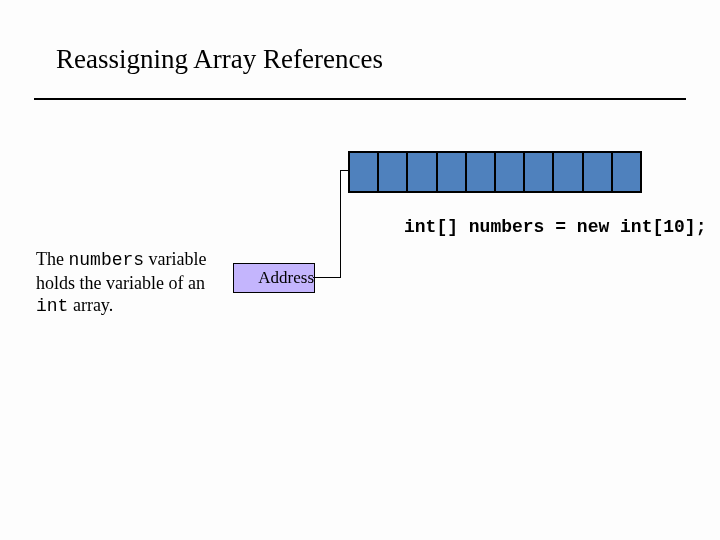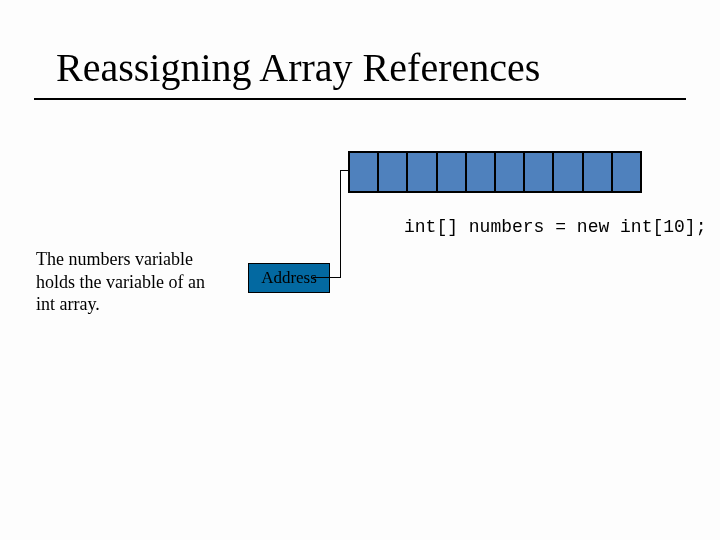--- a/index.html
+++ b/index.html
@@ -13,21 +13,21 @@
   }
   .slide {
     position: relative;
     width: 720px;
     height: 540px;
   }
   .title {
     position: absolute;
     left: 56px;
     top: 44px;
-    font-size: 40px;
+    font-size: 27px;
     font-weight: 400;
   }
   .title-rule {
     position: absolute;
     left: 34px;
     top: 90px;
     width: 652px;
     border: none;
     border-top: 2px solid #000;
   }
@@ -49,46 +49,46 @@
   }
   .array-cell:last-child {
     border-right: none;
   }
   .code-line {
     position: absolute;
     left: 404px;
     top: 217px;
     font-family: "Courier New", Courier, monospace;
     font-size: 18px;
-    font-weight: normal;
+    font-weight: bold;
     white-space: pre;
   }
   
   .caption {
     position: absolute;
     left: 36px;
     top: 248px;
     width: 186px;
     font-size: 18px;
     line-height: 1.25;
   }
   .caption .mono {
-    font-family: Liberation Serif, serif;
+    font-family: Liberation Mono, monospace;
   }
   
   .addr-box {
     position: absolute;
-    left: 248px;
+    left: 233px;
     top: 263px;
     width: 80px;
     height: 28px;
     border: 1.5px solid #000;
-    background: #0369a1;
+    background: #c4b5fd;
     font-size: 17px;
-    text-align: center;
+    text-align: right;
     line-height: 28px;
   }
   
   .conn-h1 {
     position: absolute;
     left: 313px;   
     top: 277px;    
     width: 27px;   
     height: 0;
     border-top: 1.5px solid #000;

